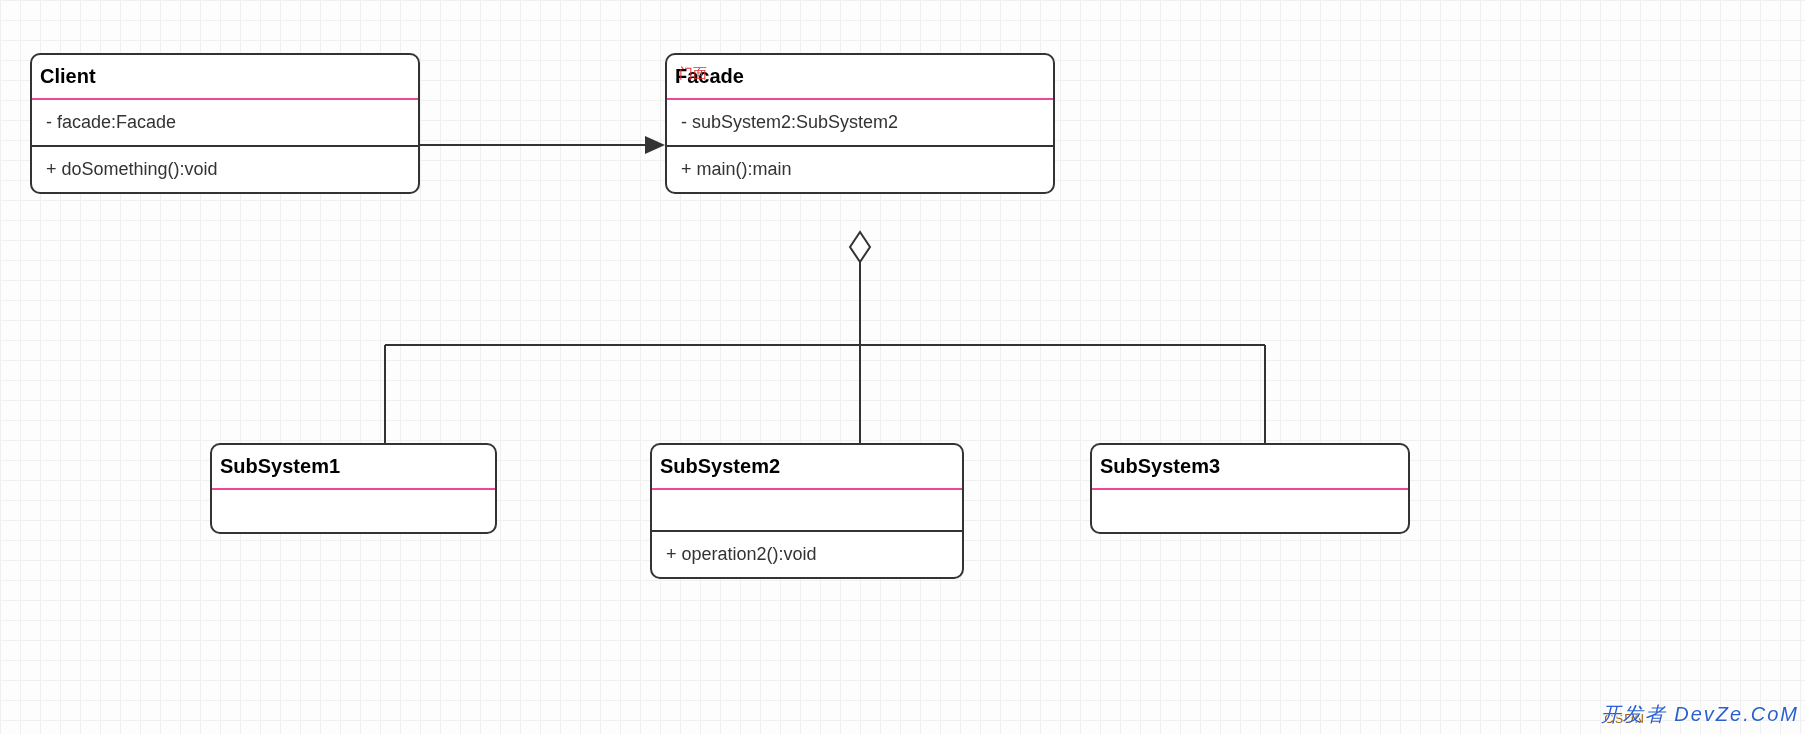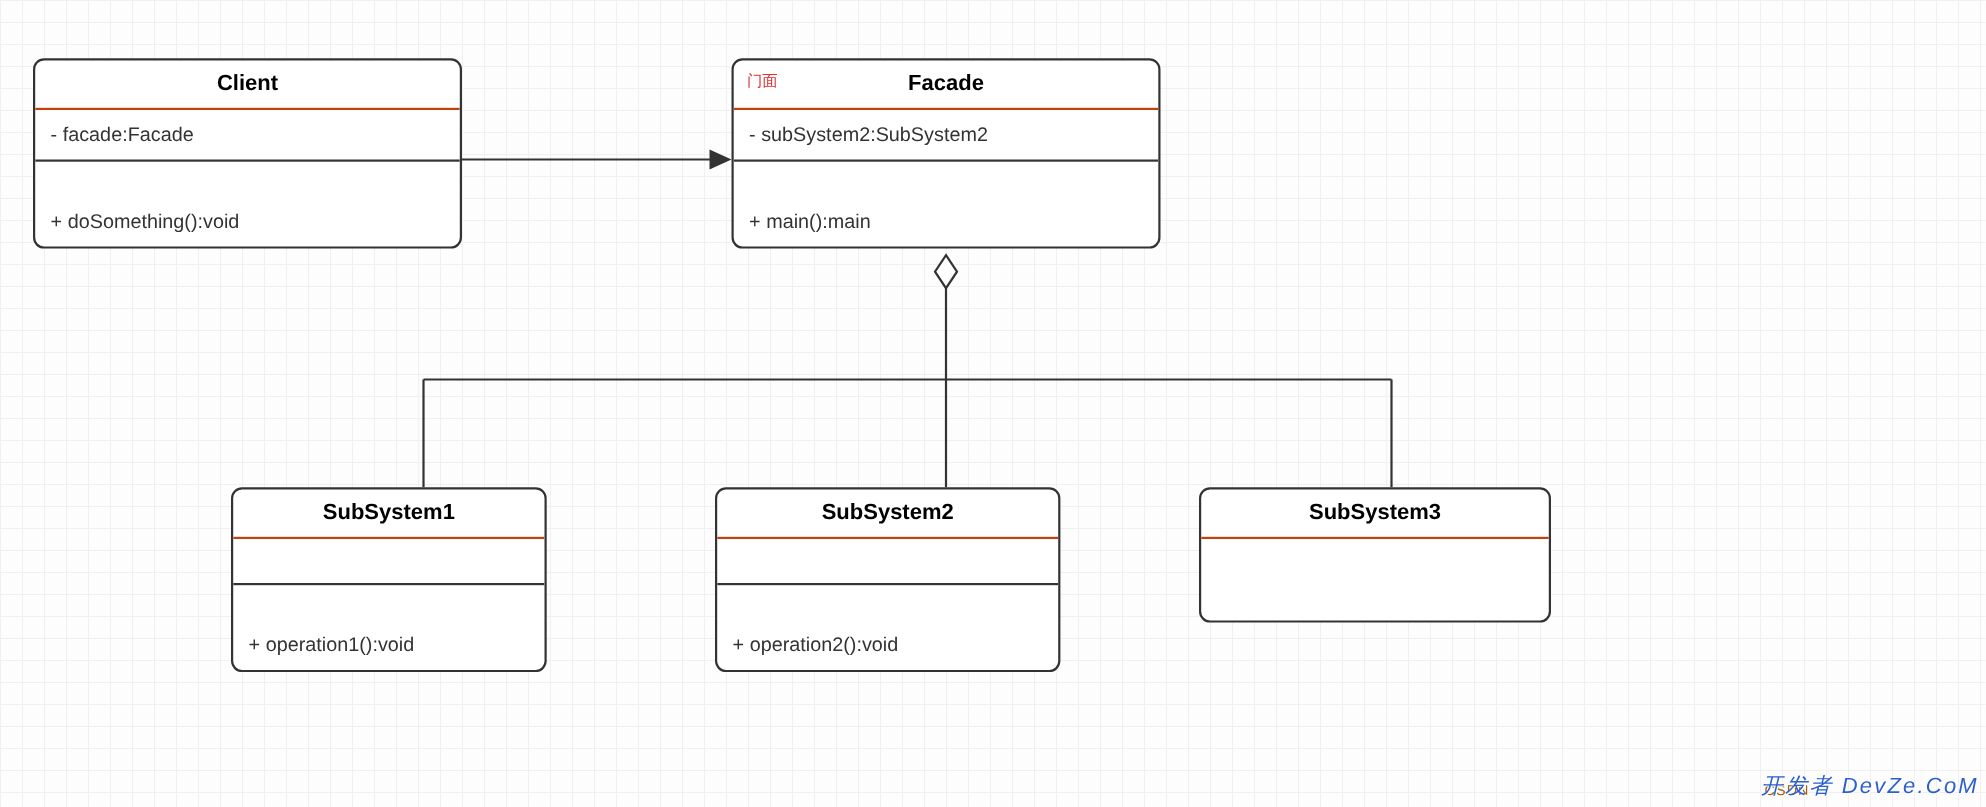--- a/index.html
+++ b/index.html
@@ -18,42 +18,41 @@
   }
   .uml-class {
     position: absolute;
     background: #fff;
     border: 2px solid #333;
     border-radius: 10px;
     overflow: hidden;
   }
   .uml-title {
     font-weight: bold;
-    text-align: center;
     font-size: 20px;
     padding: 10px 8px;
-    border-bottom: 2px solid #c2410c;
+    border-bottom: 2px solid #ec4899;
     position: relative;
   }
   .stereotype {
     position: absolute;
     left: 12px;
     top: 10px;
     color: #e03030;
     font-size: 14px;
     font-weight: normal;
   }
   .uml-section {
     padding: 8px 14px;
     font-size: 18px;
     color: #333;
     border-bottom: 2px solid #333;
     min-height: 20px;
   }
-  .uml-section:last-child { border-bottom: none; margin-top: 32px; }
+  .uml-section:last-child { border-bottom: none; }
   .uml-section div { line-height: 1.6; }
   svg.connectors {
     position: absolute;
     top: 0; left: 0;
     width: 1805px; height: 734px;
     pointer-events: none;
   }
   .watermark-right {
     position: absolute;
     right: 6px;
@@ -96,23 +95,20 @@
     <div>- subSystem2:SubSystem2</div>
   </div>
   <div class="uml-section">
     <div>+ main():main</div>
   </div>
 </div>
 
 <div class="uml-class" style="left:210px; top:443px; width:287px;">
   <div class="uml-title">SubSystem1</div>
   <div class="uml-section" style="height:42px;"></div>
-  <div class="uml-section">
-    <div>+ operation1():void</div>
-  </div>
 </div>
 
 <div class="uml-class" style="left:650px; top:443px; width:314px;">
   <div class="uml-title">SubSystem2</div>
   <div class="uml-section" style="height:42px;"></div>
   <div class="uml-section">
     <div>+ operation2():void</div>
   </div>
 </div>
 

